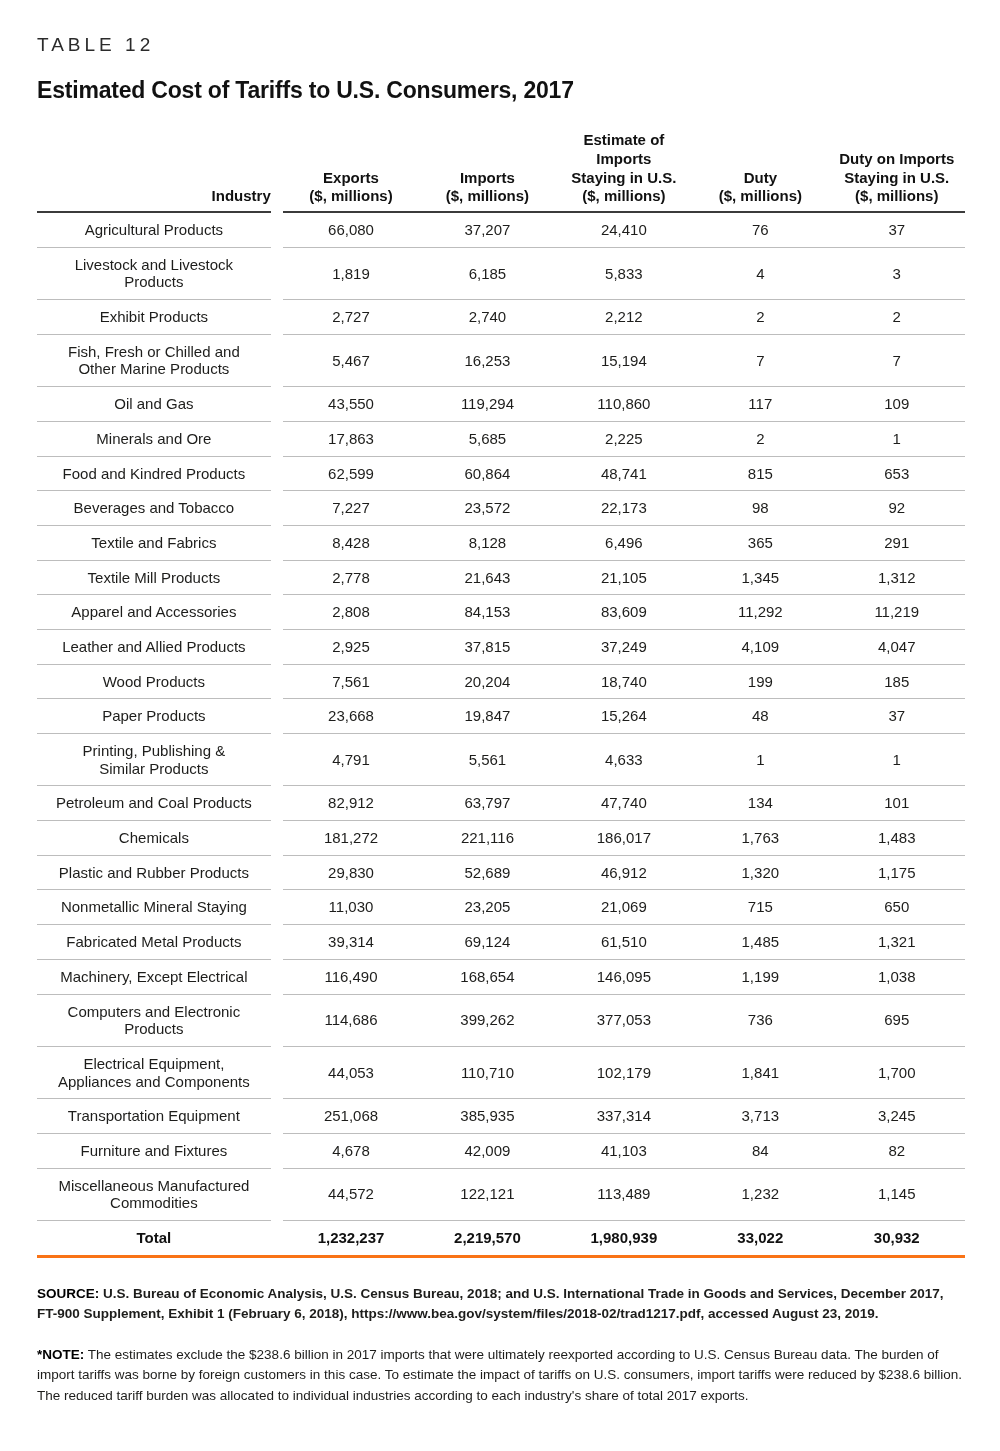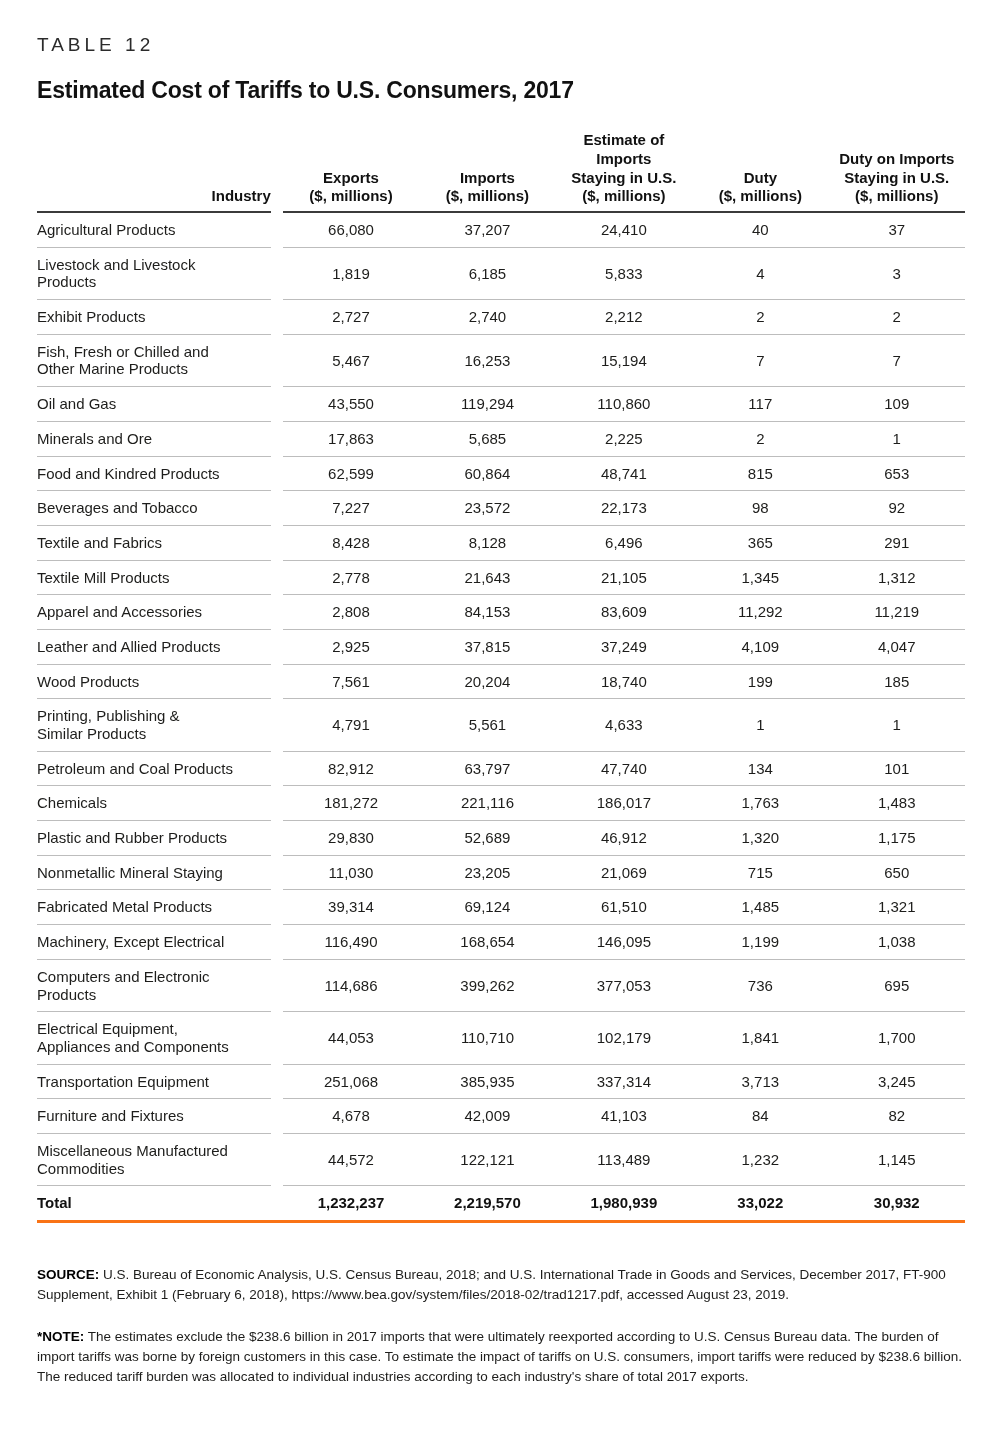--- a/index.html
+++ b/index.html
@@ -61,21 +61,21 @@
     border-bottom: none;
     padding: 0;
   }
   td {
     font-size: 15px;
     line-height: 1.18;
     padding: 8px 0;
     vertical-align: middle;
   }
   td.industry {
-    text-align: left;
+    text-align: center;
     white-space: pre-line;
     border-bottom: 1px solid #bdbdbd;
   }
   td.num {
     text-align: center;
     border-bottom: 1px solid #bdbdbd;
   }
   tfoot td {
     font-weight: 700;
     color: #111111;
@@ -85,21 +85,21 @@
   tfoot td.gap {
     border-bottom: 3px solid #f97316;
   }
   .footnote {
     width: 928px;
     font-size: 13.5px;
     line-height: 1.5;
     color: #1d1d1b;
     margin: 0;
   }
-  .footnote.source { margin-top: 42px; }
+  .footnote.source { margin-top: 26px; font-weight: bold; }
   .footnote.note   { margin-top: 21px; }
   .footnote b { color: #000000; }
 </style>
 </head>
 <body>
 
 <div class="page">
 
   <div class="table-label">TABLE 12</div>
 
@@ -134,21 +134,21 @@
 ($, millions)</th>
       </tr>
     </thead>
     <tbody id="table-body">
         <tr>
           <td class="industry">Agricultural Products</td>
           <td class="gap"></td>
           <td class="num">66,080</td>
           <td class="num">37,207</td>
           <td class="num">24,410</td>
-          <td class="num">40</td>
+          <td class="num">76</td>
           <td class="num">37</td>
         </tr>
         <tr>
           <td class="industry">Livestock and Livestock
 Products</td>
           <td class="gap"></td>
           <td class="num">1,819</td>
           <td class="num">6,185</td>
           <td class="num">5,833</td>
           <td class="num">4</td>
@@ -246,20 +246,29 @@
           <td class="num">4,047</td>
         </tr>
         <tr>
           <td class="industry">Wood Products</td>
           <td class="gap"></td>
           <td class="num">7,561</td>
           <td class="num">20,204</td>
           <td class="num">18,740</td>
           <td class="num">199</td>
           <td class="num">185</td>
+        </tr>
+        <tr>
+          <td class="industry">Paper Products</td>
+          <td class="gap"></td>
+          <td class="num">23,668</td>
+          <td class="num">19,847</td>
+          <td class="num">15,264</td>
+          <td class="num">48</td>
+          <td class="num">37</td>
         </tr>
         <tr>
           <td class="industry">Printing, Publishing &amp;
 Similar Products</td>
           <td class="gap"></td>
           <td class="num">4,791</td>
           <td class="num">5,561</td>
           <td class="num">4,633</td>
           <td class="num">1</td>
           <td class="num">1</td>

